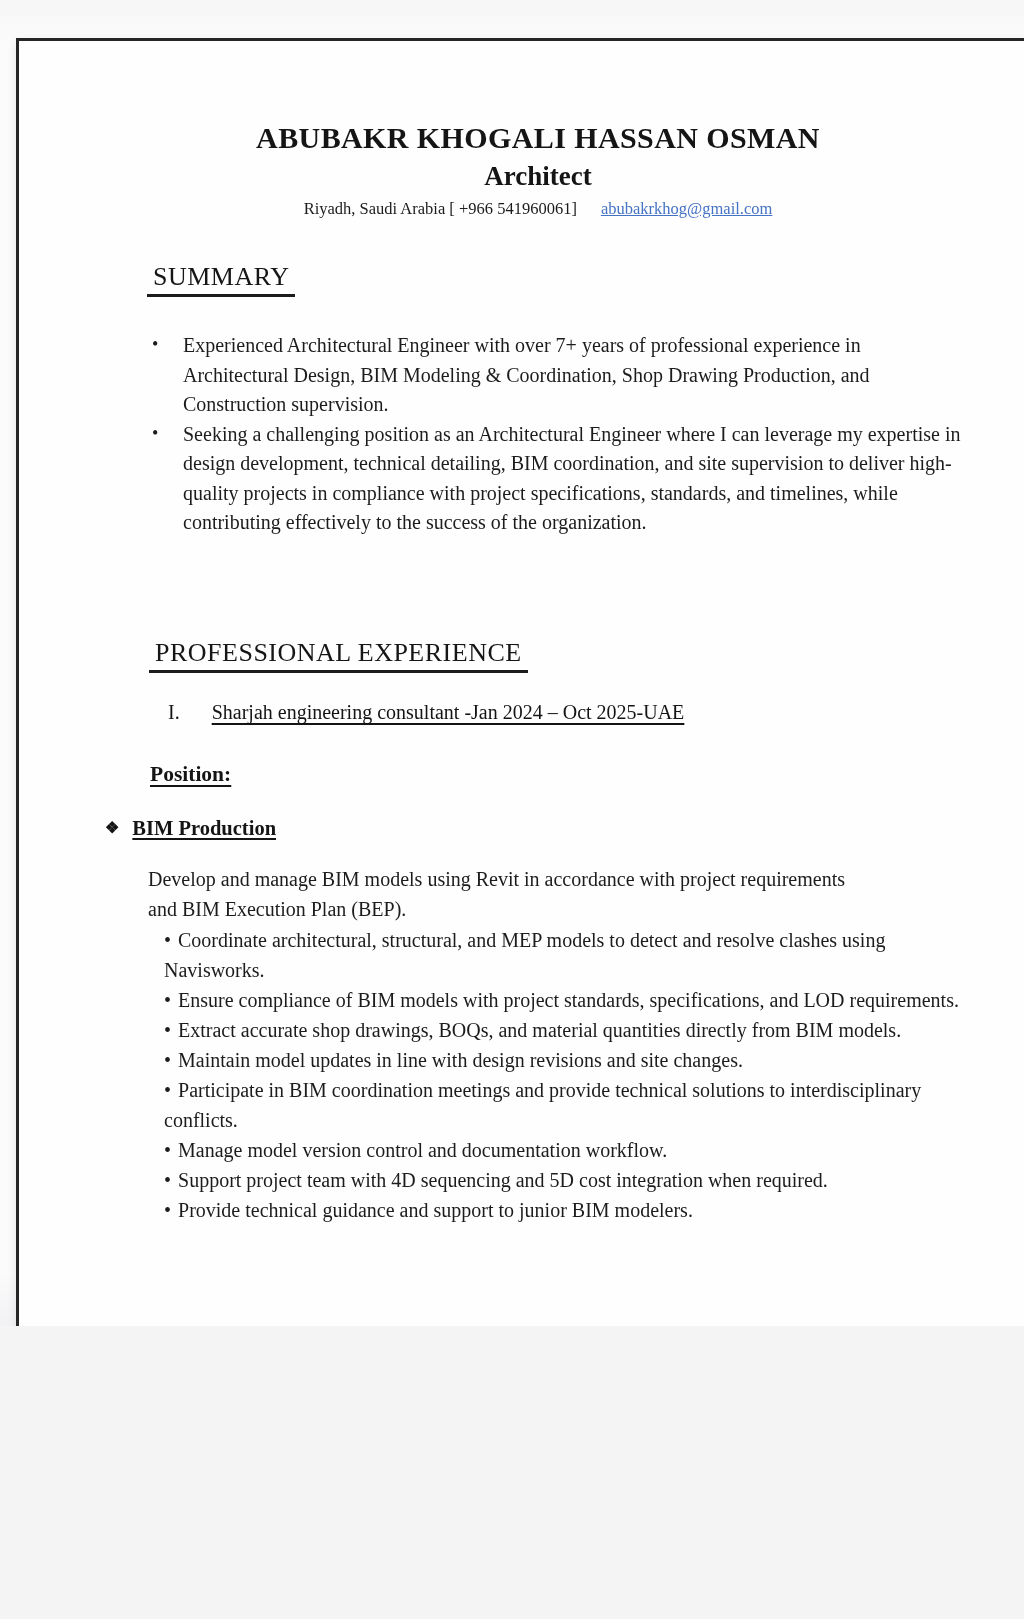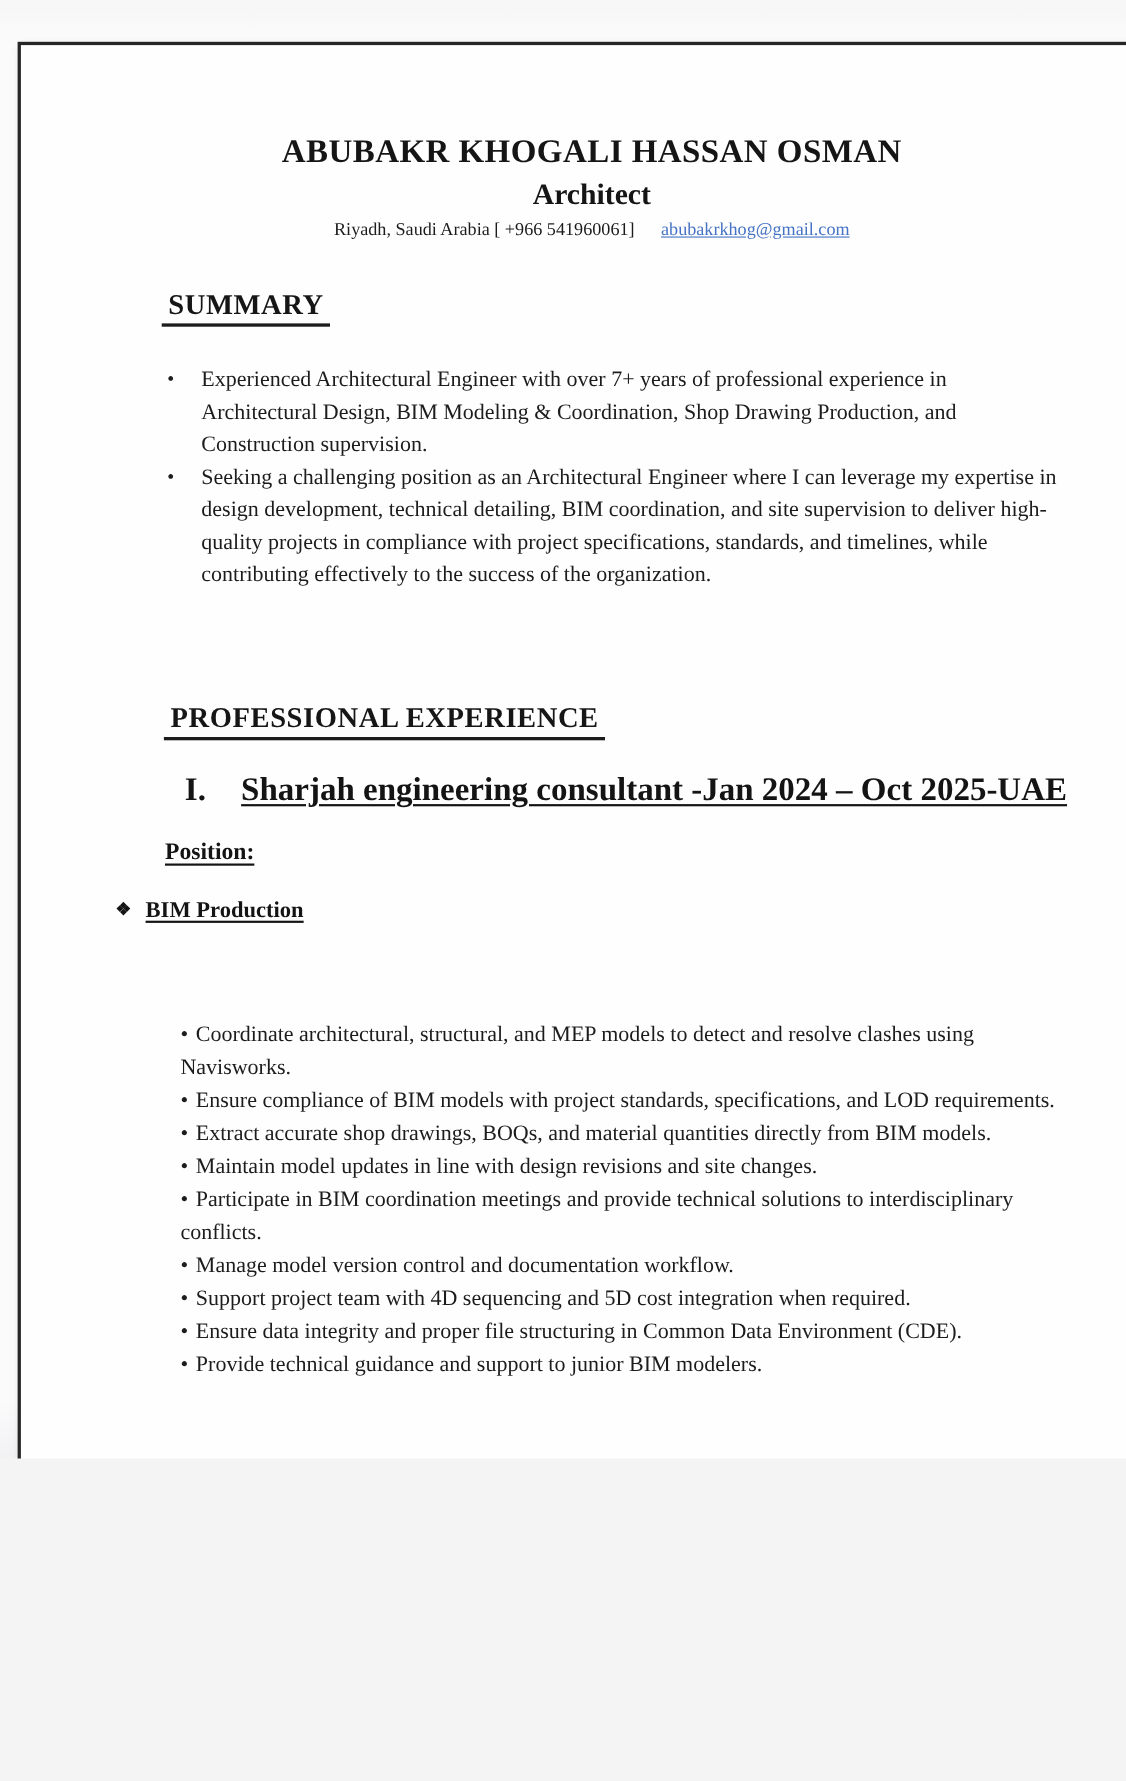--- a/index.html
+++ b/index.html
@@ -45,21 +45,21 @@
   .contact-line {
     font-size: 16.5px; color: #1b1b1b; margin-top: 7px;
   }
   .email-link {
     color: #4472c4; text-decoration: underline; margin-left: 24px; cursor: pointer;
   }
 
   
   .sec-heading {
     position: absolute;
-    font-size: 26px; font-weight: bold; color: #161616;
+    font-size: 26px; font-weight: normal; color: #161616;
     letter-spacing: 0.5px;
     border-bottom: 3px solid #1c1c1c;
     padding: 0 6px 2px 6px;
   }
   #summary-heading { left: 147px; top: 262px; }
   #experience-heading { left: 149px; top: 638px; }
 
   
   .summary-list {
     position: absolute; left: 150px; top: 331px;
@@ -69,21 +69,21 @@
   .summary-item { position: relative; padding-left: 33px; }
   .summary-item .marker {
     position: absolute; left: 2px; top: -1px; font-size: 18px;
   }
   .summary-item:nth-child(1) { width: 713px; }
   .summary-item:nth-child(2) { width: 790px; }
 
   
   .entry-line {
     position: absolute; left: 168px; top: 701px;
-    font-size: 30px; font-weight: bold; color: #141414;
+    font-size: 20px; font-weight: normal; color: #141414;
   }
   .entry-numeral { margin-right: 32px; }
   .entry-title { text-decoration: underline; text-underline-offset: 4px; text-decoration-thickness: 2px; }
 
   .position-label {
     position: absolute; left: 150px; top: 762px;
     font-size: 21.5px; font-weight: bold; color: #141414;
     text-decoration: underline; text-underline-offset: 4px; text-decoration-thickness: 2px;
   }
 
@@ -139,25 +139,25 @@
   <div class="entry-line">
     <span class="entry-numeral">I.</span><span class="entry-title">Sharjah engineering consultant -Jan 2024 – Oct 2025-UAE</span>
   </div>
 
   <div class="position-label">Position:</div>
 
   <div class="role-line">
     <span class="diamond">❖</span><span class="role-name">BIM Production</span>
   </div>
 
+  <p class="intro-para">Develop and manage BIM models using Revit in accordance with project requirements and BIM Execution Plan (BEP).</p>
 
   <ul class="duties-list">
     <li class="duty-item"><span class="b">•</span><span>Coordinate architectural, structural, and MEP models to detect and resolve clashes using Navisworks.</span></li>
     <li class="duty-item"><span class="b">•</span><span>Ensure compliance of BIM models with project standards, specifications, and LOD requirements.</span></li>
     <li class="duty-item"><span class="b">•</span><span>Extract accurate shop drawings, BOQs, and material quantities directly from BIM models.</span></li>
     <li class="duty-item"><span class="b">•</span><span>Maintain model updates in line with design revisions and site changes.</span></li>
     <li class="duty-item"><span class="b">•</span><span>Participate in BIM coordination meetings and provide technical solutions to interdisciplinary conflicts.</span></li>
     <li class="duty-item"><span class="b">•</span><span>Manage model version control and documentation workflow.</span></li>
     <li class="duty-item"><span class="b">•</span><span>Support project team with 4D sequencing and 5D cost integration when required.</span></li>
-    <li class="duty-item"><span class="b">•</span><span>Ensure data integrity and proper file structuring in Common Data Environment (CDE).</span></li>
     <li class="duty-item"><span class="b">•</span><span>Provide technical guidance and support to junior BIM modelers.</span></li>
   </ul>
 </div>
 
 </body></html>

